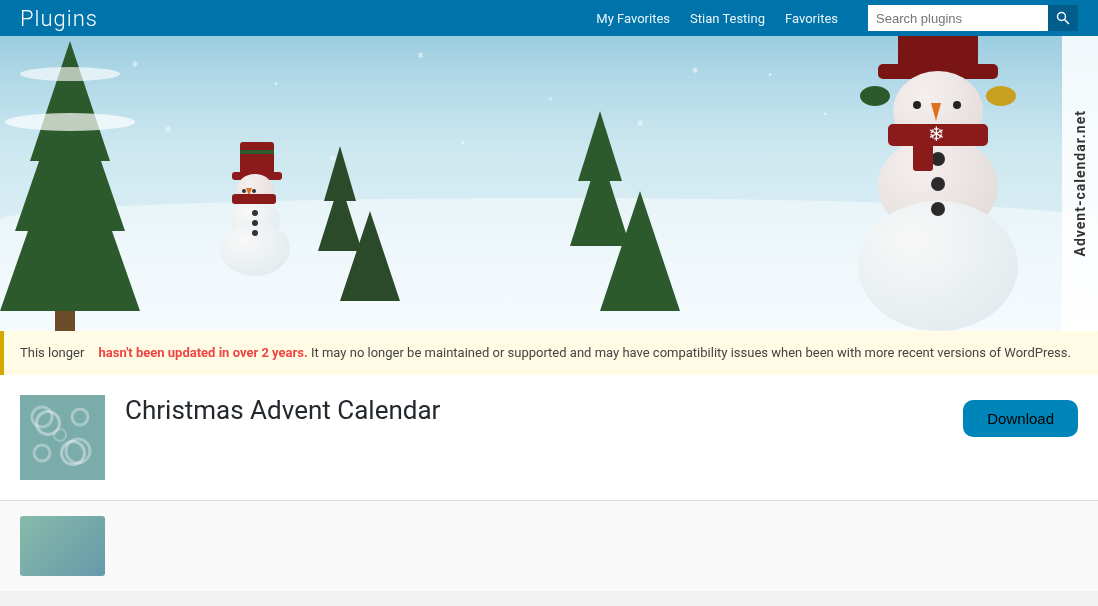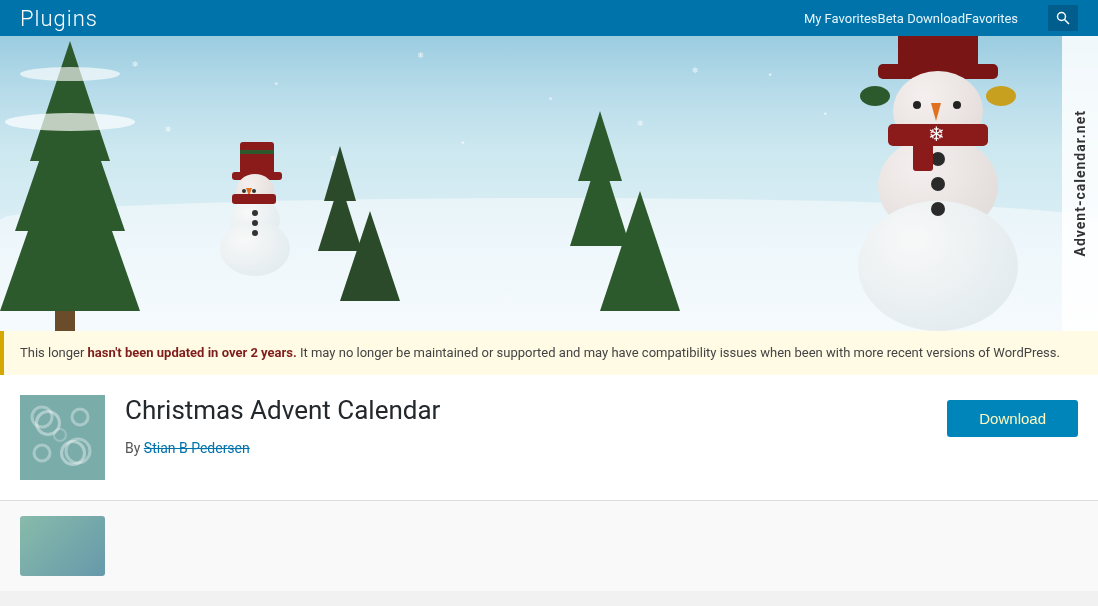--- a/index.html
+++ b/index.html
@@ -16,20 +16,21 @@
     }
     .top-nav .plugins-title {
       color: #fff;
       font-size: 22px;
       font-weight: 300;
       letter-spacing: 1px;
       margin-right: auto;
     }
     .top-nav .nav-links {
       display: flex;
+      gap: 20px;
       align-items: center;
       justify-content: flex-end;
     }
     .top-nav .nav-link {
       color: #e5f5fa;
       font-size: 13px;
       text-decoration: none;
       cursor: pointer;
     }
     .search-area {
@@ -451,21 +452,22 @@
       background: #fffbe5;
       border-left: 4px solid #d4a800;
       padding: 12px 16px;
       margin: 0;
       font-size: 13px;
       line-height: 1.5;
       color: #444;
     }
     .warning-notice .bold-text {
       font-weight: bold;
-      color: #7f1d1d;
+      color: #ef4444;
+      margin-left: 11px;
     }
 
     
     .plugin-info {
       background: #fff;
       padding: 20px;
       display: flex;
       align-items: flex-start;
       gap: 20px;
       border-bottom: 1px solid #ddd;
@@ -495,37 +497,37 @@
       border-radius: 50%;
     }
 
     .plugin-details {
       flex: 1;
     }
     .plugin-name {
       font-size: 26px;
       font-weight: 400;
       color: #23282d;
-      margin-bottom: 15px;
+      margin-bottom: 4px;
     }
     .plugin-author {
       font-size: 14px;
       color: #555;
     }
     .plugin-author .author-link {
       color: #0073aa;
       text-decoration: line-through;
     }
     .download-btn {
       background: #0085ba;
-      color: #fef9c3;
+      color: #000000;
       border: none;
-      padding: 10px 32px;
+      padding: 10px 24px;
       font-size: 15px;
-      border-radius: 3px;
+      border-radius: 10px;
       cursor: pointer;
       white-space: nowrap;
       margin-top: 5px;
     }
 
     
     .plugin-thumb-row {
       background: #f9f9f9;
       padding: 15px 20px;
       display: flex;
@@ -544,24 +546,25 @@
       background: linear-gradient(135deg, #88bbaa 0%, #6699aa 100%);
     }
   </style>
 </head>
 <body>
 
 <nav class="top-nav">
   <span class="plugins-title">Plugins</span>
   <div class="nav-links">
     <a class="nav-link">My Favorites</a>
-    <a class="nav-link">Beta Download</a>
+    <a class="nav-link">Stian Testing</a>
     <a class="nav-link">Favorites</a>
   </div>
   <div class="search-area">
+    <input class="search-input" type="text" placeholder="Search plugins" style="">
     <button class="search-btn">
       <svg width="14" height="14" viewBox="0 0 14 14" fill="none">
         <circle cx="5.5" cy="5.5" r="4" stroke="white" stroke-width="1.5"></circle>
         <line x1="8.5" y1="8.5" x2="13" y2="13" stroke="white" stroke-width="1.5"></line>
       </svg>
     </button>
   </div>
 </nav>
 
 <div class="hero-banner">
@@ -671,23 +674,20 @@
       <rect width="85" height="85" fill="#7aacaa"></rect>
       <circle cx="22" cy="22" r="10" fill="none" stroke="rgba(255,255,255,0.35)" stroke-width="3"></circle>
       <circle cx="60" cy="22" r="8" fill="none" stroke="rgba(255,255,255,0.35)" stroke-width="3"></circle>
       <circle cx="22" cy="58" r="8" fill="none" stroke="rgba(255,255,255,0.35)" stroke-width="3"></circle>
       <circle cx="58" cy="56" r="12" fill="none" stroke="rgba(255,255,255,0.35)" stroke-width="3"></circle>
       <circle cx="40" cy="40" r="6" fill="none" stroke="rgba(255,255,255,0.25)" stroke-width="2"></circle>
     </svg>
   </div>
   <div class="plugin-details">
     <h1 class="plugin-name">Christmas Advent Calendar</h1>
-    <p class="plugin-author">
-      <span>By </span><a class="author-link">Stian B Pedersen</a>
-    </p>
   </div>
   <button class="download-btn">Download</button>
 </div>
 
 <div class="plugin-thumb-row">
   <div class="thumb-stub">
     <div class="thumb-stub-inner"></div>
   </div>
 </div>
 

